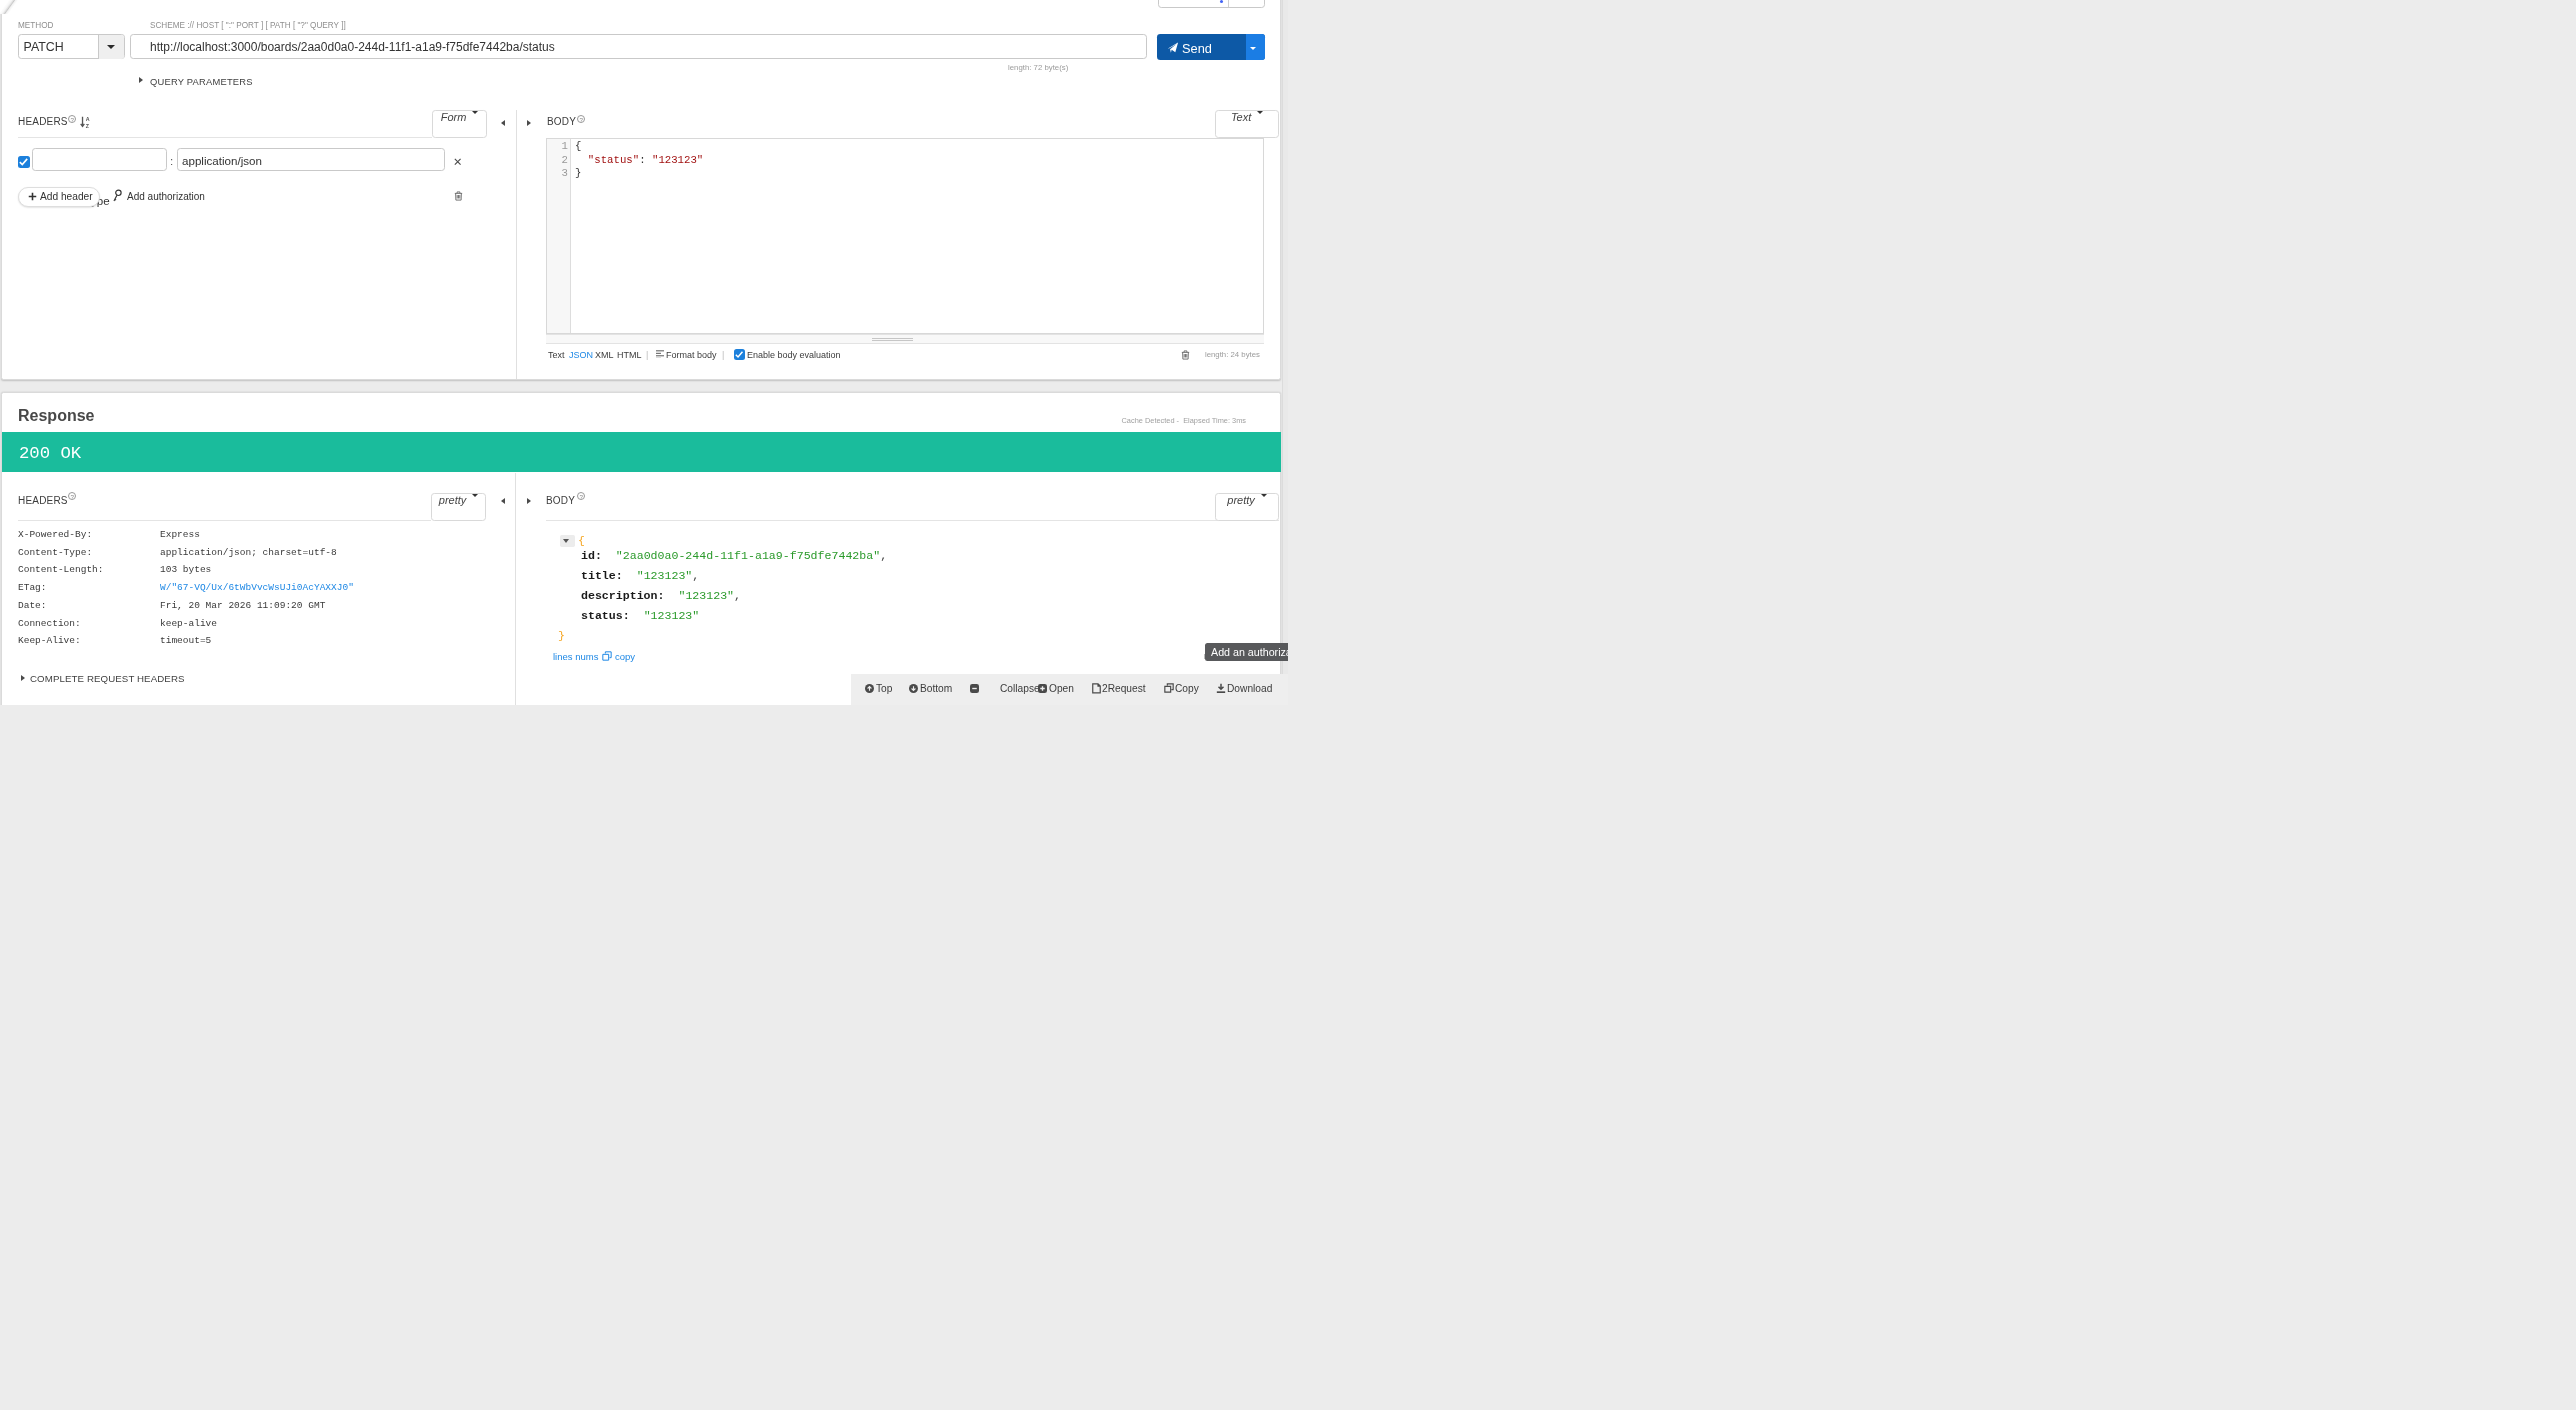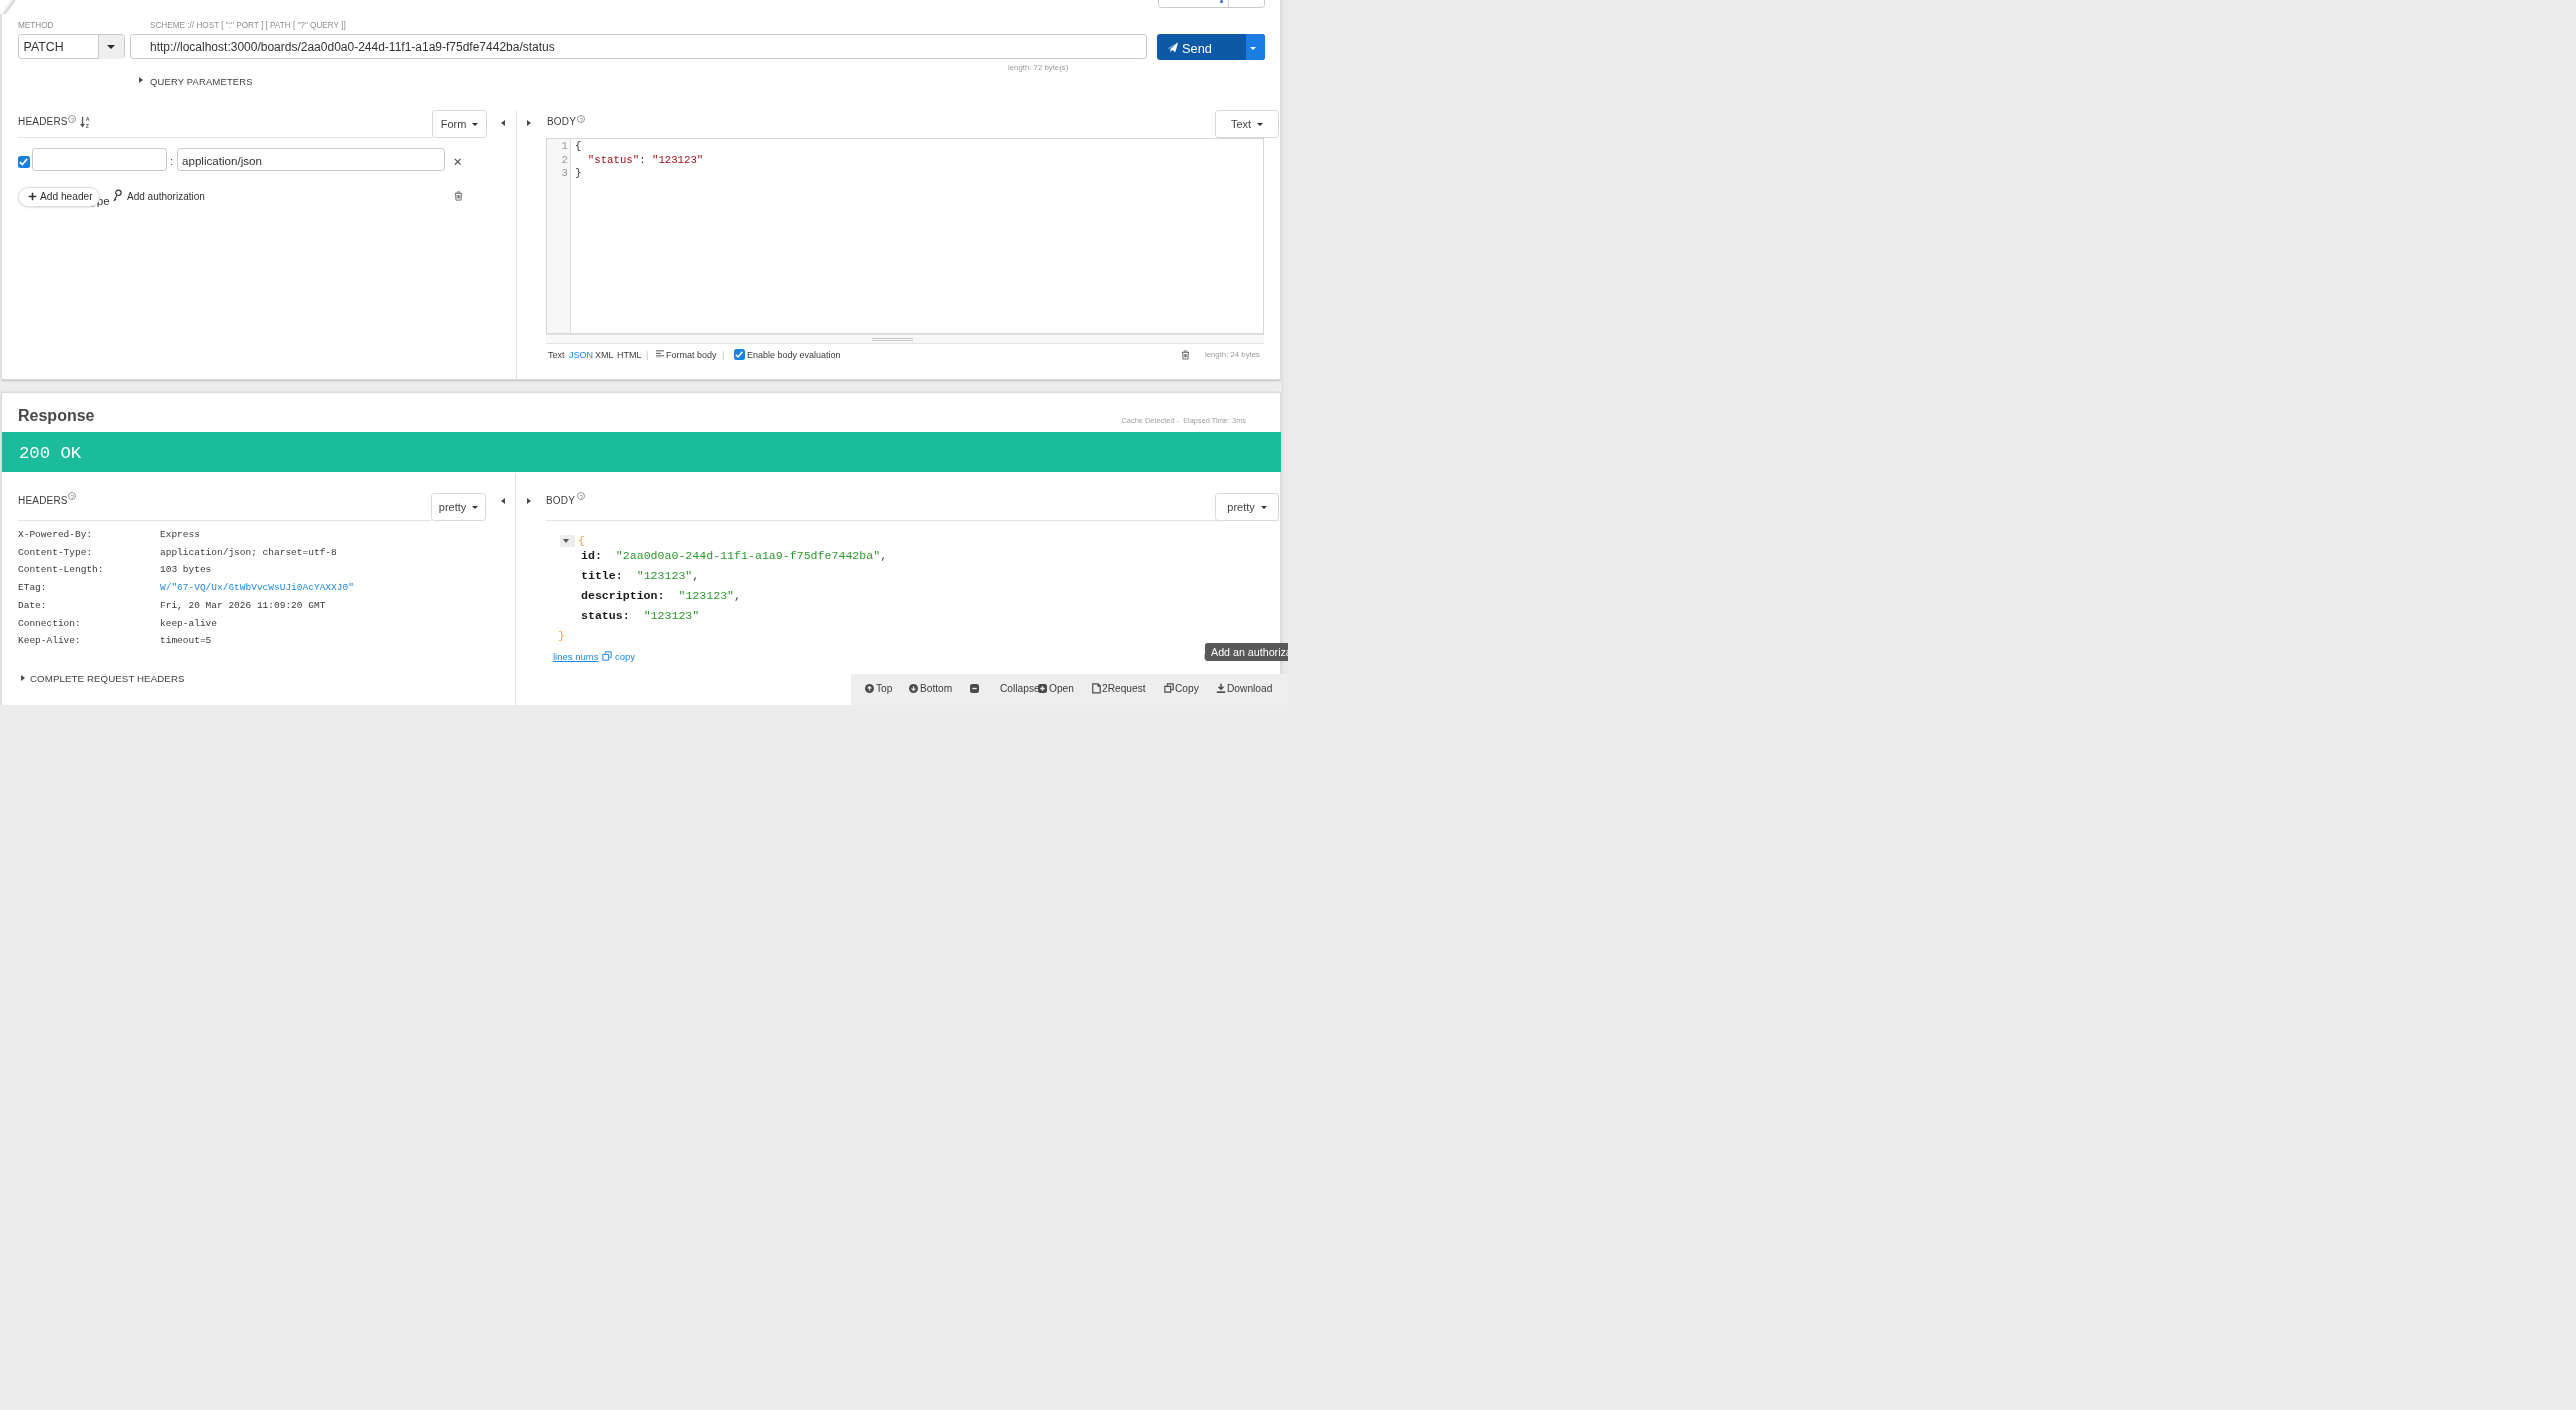--- a/index.html
+++ b/index.html
@@ -3,21 +3,21 @@
 <meta charset="utf-8">
 <style>
   * { margin:0; padding:0; box-sizing:border-box; }
   html,body { width:1288px; height:705px; }
   body { background:#ececec; font-family:"Liberation Sans", sans-serif; position:relative; overflow:hidden; }
   .abs { position:absolute; }
   .card { position:absolute; left:0.8px; width:1280px; background:#fff; border:0.8px solid #dadada; border-radius:2.5px; box-shadow:0 0.8px 1.7px rgba(0,0,0,.18); }
   .lbl { position:absolute; font-size:8.2px; color:#8f8f8f; white-space:pre; }
   .inp { position:absolute; background:#fff; border:0.8px solid #c9c9c9; border-radius:3.3px; }
   .sel { position:absolute; background:#fff; border:0.8px solid #d9d9d9; border-radius:3.3px; }
-  .selflex { display:flex; align-items:center; justify-content:center; font-size:11px; color:#444; }
+  .selflex { display:flex; justify-content:center; font-size:11px; color:#444;font-style:italic; }
   .selflex i { display:block; width:0; height:0; border-left:3.2px solid transparent; border-right:3.2px solid transparent; border-top:3.6px solid #333; margin-left:5.8px; }
   .caret { position:absolute; width:0; height:0; border-left:3.7px solid transparent; border-right:3.7px solid transparent; border-top:4.1px solid #333; }
   .hline { position:absolute; height:0.8px; background:#e4e4e4; }
   .vline { position:absolute; width:0.8px; background:#e0e0e0; }
   .arrL { position:absolute; width:0; height:0; border-top:3.8px solid transparent; border-bottom:3.8px solid transparent; border-right:4.6px solid #4a4a4a; }
   .arrR { position:absolute; width:0; height:0; border-top:3.8px solid transparent; border-bottom:3.8px solid transparent; border-left:4.6px solid #4a4a4a; }
   .sechdr { position:absolute; font-size:10px; color:#3c3c3c; letter-spacing:0.2px; }
   .qm { position:absolute; width:8.3px; height:8.3px; border:0.8px solid #999; border-radius:50%; color:#888; font-size:6.2px; text-align:center; line-height:7.4px; }
   .cb { position:absolute; width:12px; height:12px; background:#1c80dc; border-radius:2.5px; }
   .cb svg { position:absolute; left:1.3px; top:2px; }
@@ -191,21 +191,21 @@
 
 <div class="abs" style="left:560px; top:535px; width:14.5px; height:12px; background:#ececec; border-radius:1.7px;"></div>
 <div class="caret" style="left:563px; top:539px; border-top-color:#555;"></div>
 <div class="abs mono" style="left:578px; top:534px; font-size:11.6px; color:#f5a623;">{</div>
 <div class="abs mono" style="left:581px; top:546px; font-size:11.6px; line-height:20px; white-space:pre;"><b style="color:#1a1a1a">id:</b>  <span style="color:#2b9a2b">"2aa0d0a0-244d-11f1-a1a9-f75dfe7442ba"</span><span style="color:#444">,</span>
 <b style="color:#1a1a1a">title:</b>  <span style="color:#2b9a2b">"123123"</span><span style="color:#444">,</span>
 <b style="color:#1a1a1a">description:</b>  <span style="color:#2b9a2b">"123123"</span><span style="color:#444">,</span>
 <b style="color:#1a1a1a">status:</b>  <span style="color:#2b9a2b">"123123"</span></div>
 <div class="abs mono" style="left:558px; top:629px; font-size:11.6px; color:#f5a623;">}</div>
 
-<div class="abs blue" style="left:553px; top:651px; font-size:9.5px;text-decoration:underline;">lines nums</div>
+<div class="abs blue" style="left:553px; top:651px; font-size:9.5px;">lines nums</div>
 <svg class="abs" style="left:602px; top:651px;" width="10" height="10" viewBox="0 0 12 12">
     <path d="M4 3 L4 1 L11 1 L11 8 L9 8 M1 4 L8 4 L8 11 L1 11 Z" stroke="#1e88e5" stroke-width="1.2" fill="none"></path>
   </svg>
 <div class="abs blue" style="left:615px; top:651px; font-size:9.5px;">copy</div>
 
 <div class="gray11" style="left:1131px; top:652px; width:132px; text-align:right;">length: 103 bytes</div>
 
 <div class="abs" style="left:1282px; top:0; width:5.8px; height:705px; background:#e9e9e9; border-left:0.8px solid #dcdcdc;"></div>
 
 <div class="abs" style="left:1205px; top:643px; width:87px; height:17.7px; background:#58595b; border-radius:2.5px;"></div>

